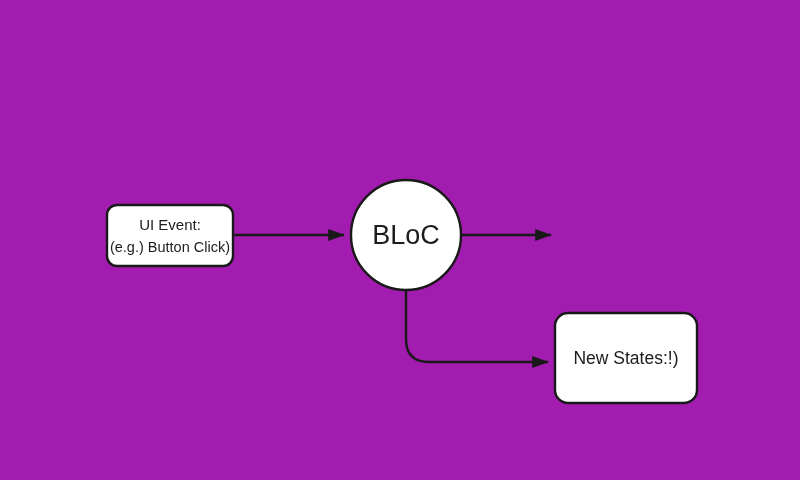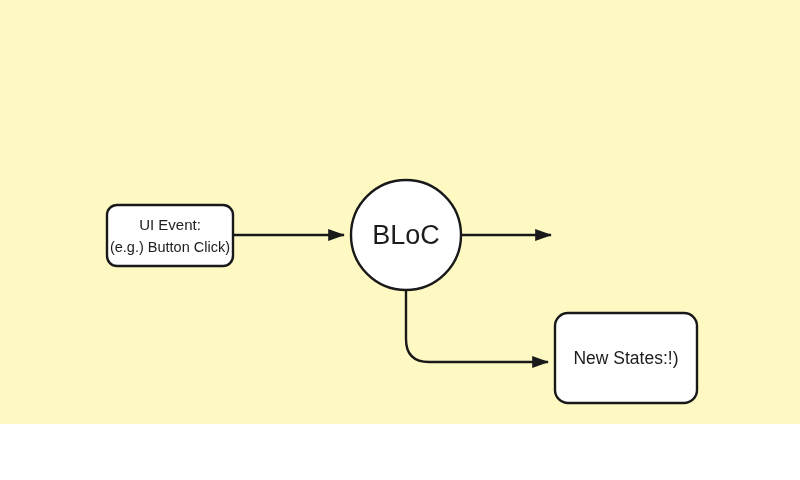--- a/index.html
+++ b/index.html
@@ -3,22 +3,22 @@
 <meta charset="utf-8">
 <style>
   html, body {
     margin: 0;
     padding: 0;
     background: #ffffff;
   }
   .canvas {
     position: relative;
     width: 800px;
-    height: 424px;
-    background: #fef9c3;
+    height: 480px;
+    background: #a21caf;
     overflow: hidden;
     font-family: "Liberation Sans", sans-serif;
   }
   svg { display: block; }
   .node-shape {
     fill: #ffffff;
     stroke: #191919;
     stroke-width: 2.4;
   }
   .edge {

